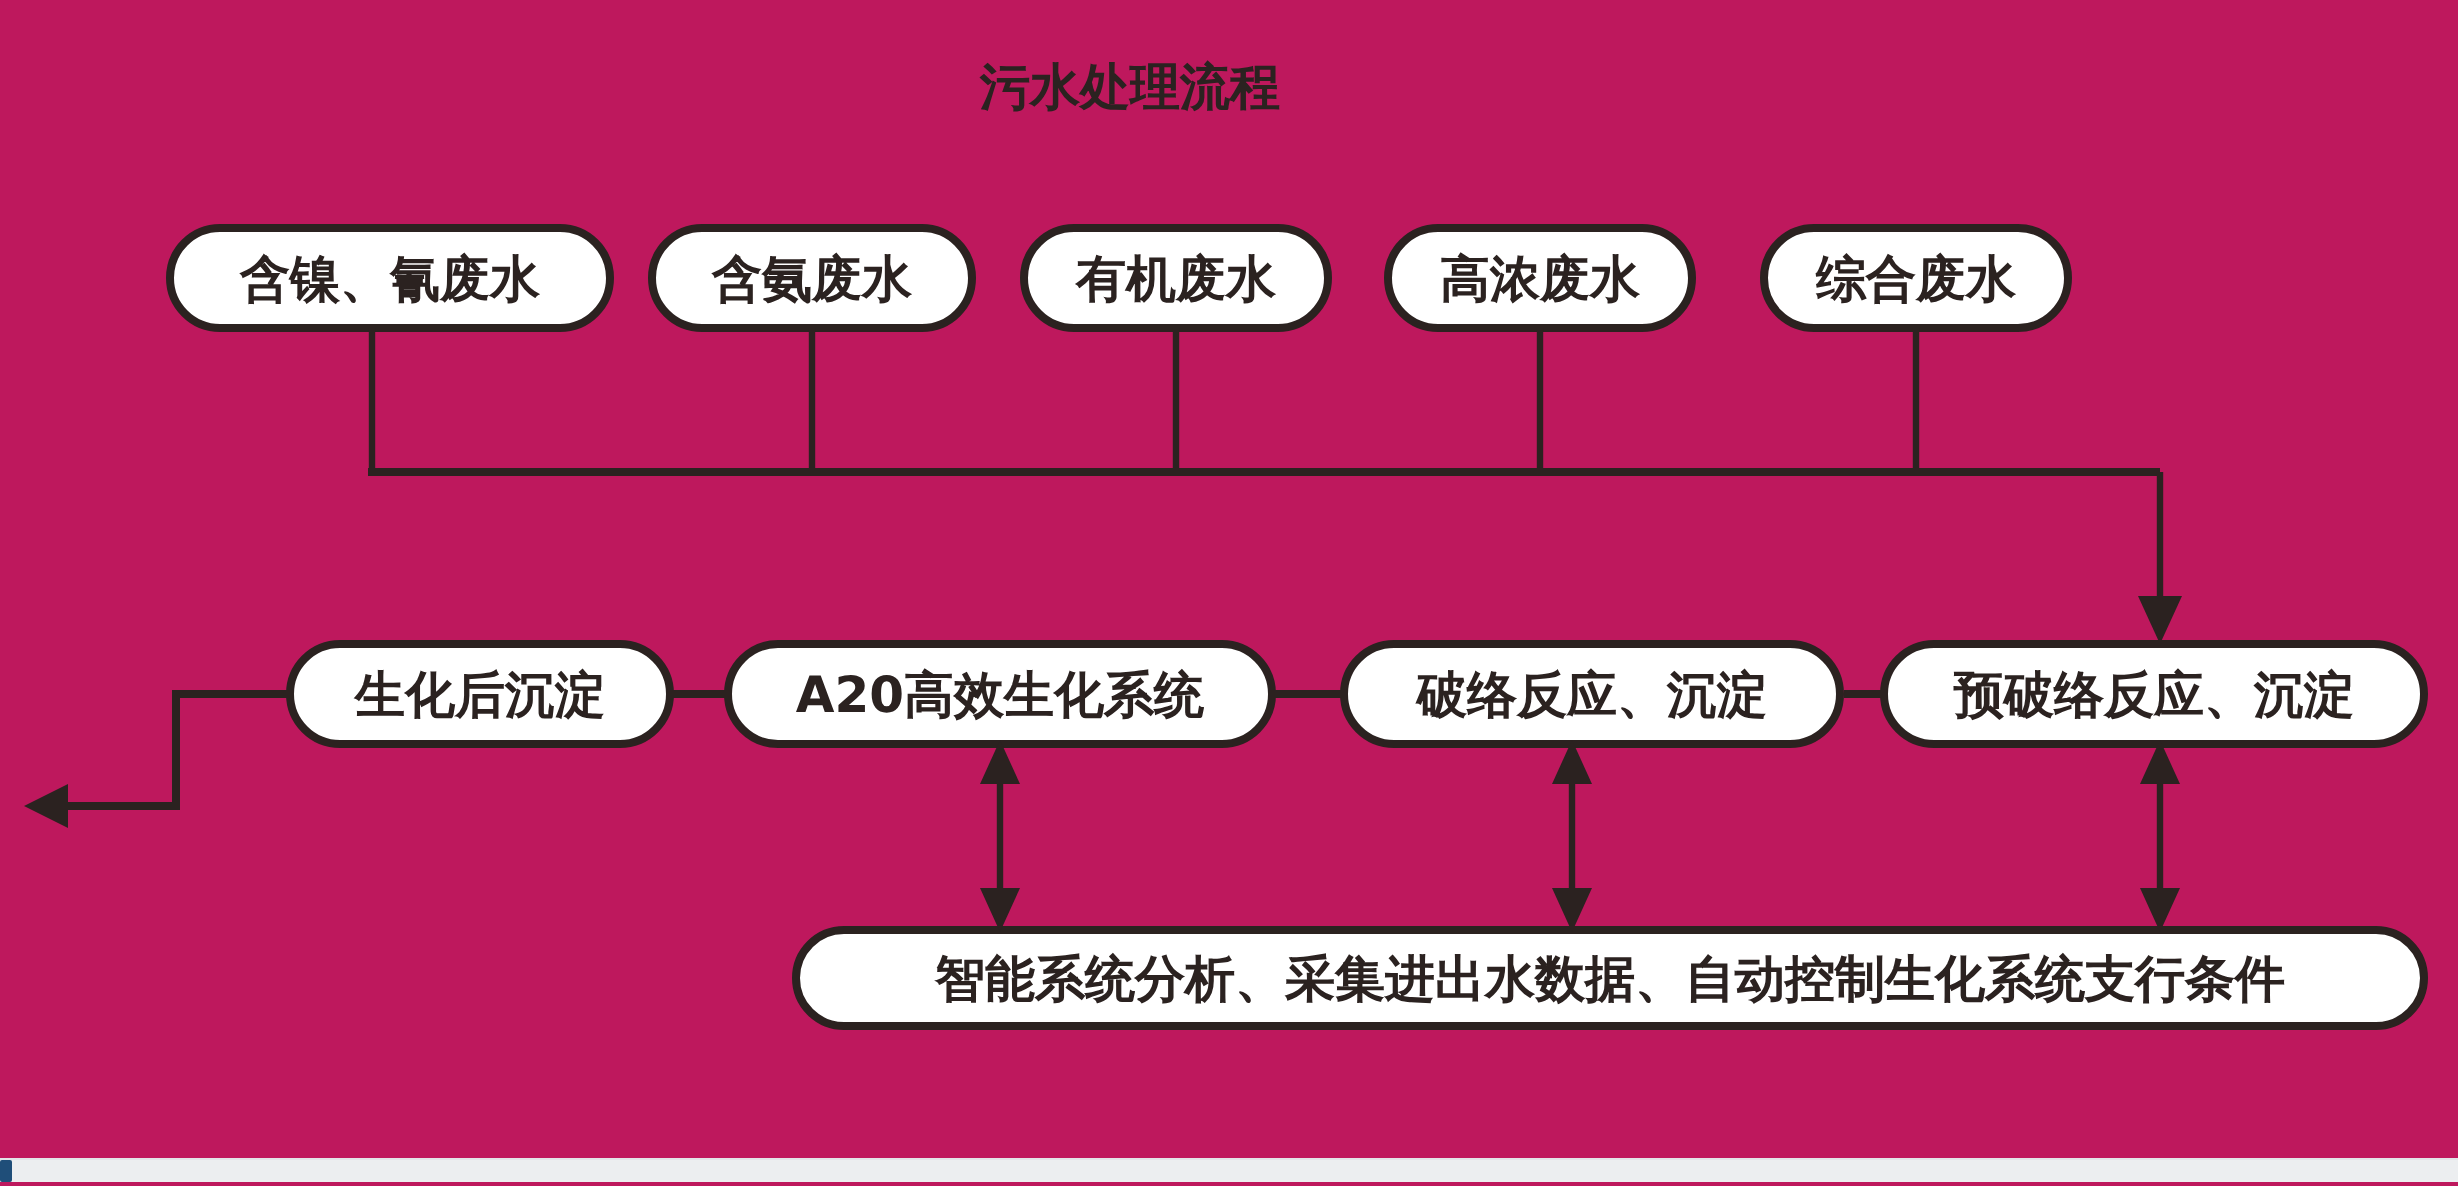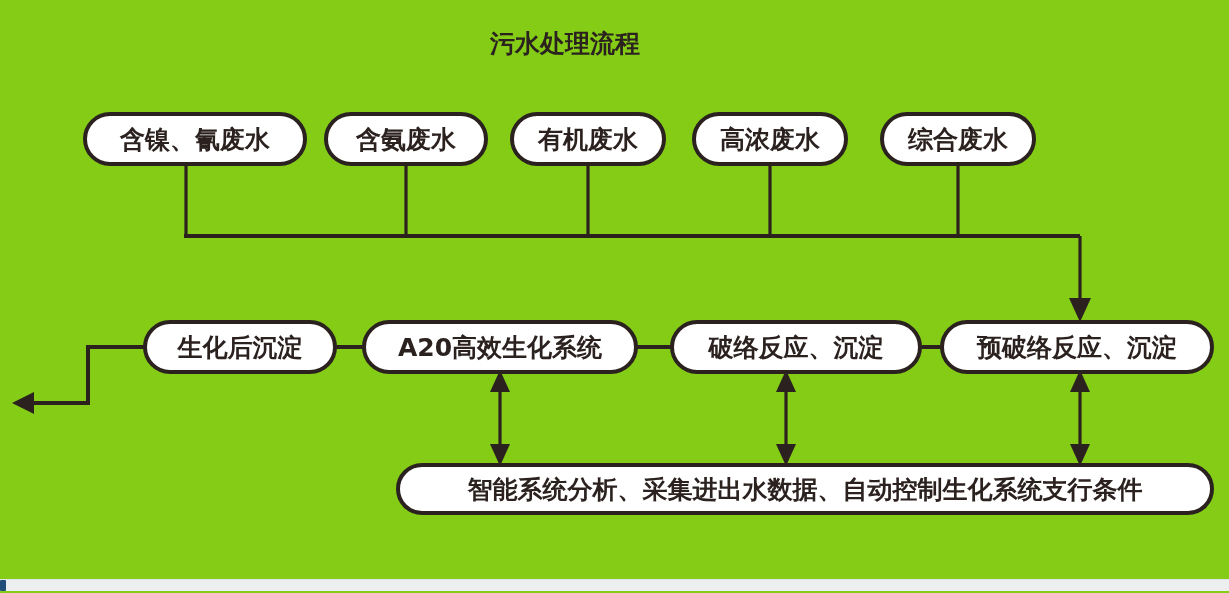--- a/index.html
+++ b/index.html
@@ -7,21 +7,21 @@
     padding: 0;
     background: #ffffff;
   }
   body {
     font-family: "DejaVu Sans", "Liberation Sans", sans-serif;
   }
   #stage {
     position: relative;
     width: 1229px;
     height: 593px;
-    background: #84cc16;
+    background: #be185d;
     overflow: hidden;
   }
   #flow-svg {
     position: absolute;
     left: 0;
     top: 0;
     width: 1229px;
     height: 593px;
   }
   .node-text {

